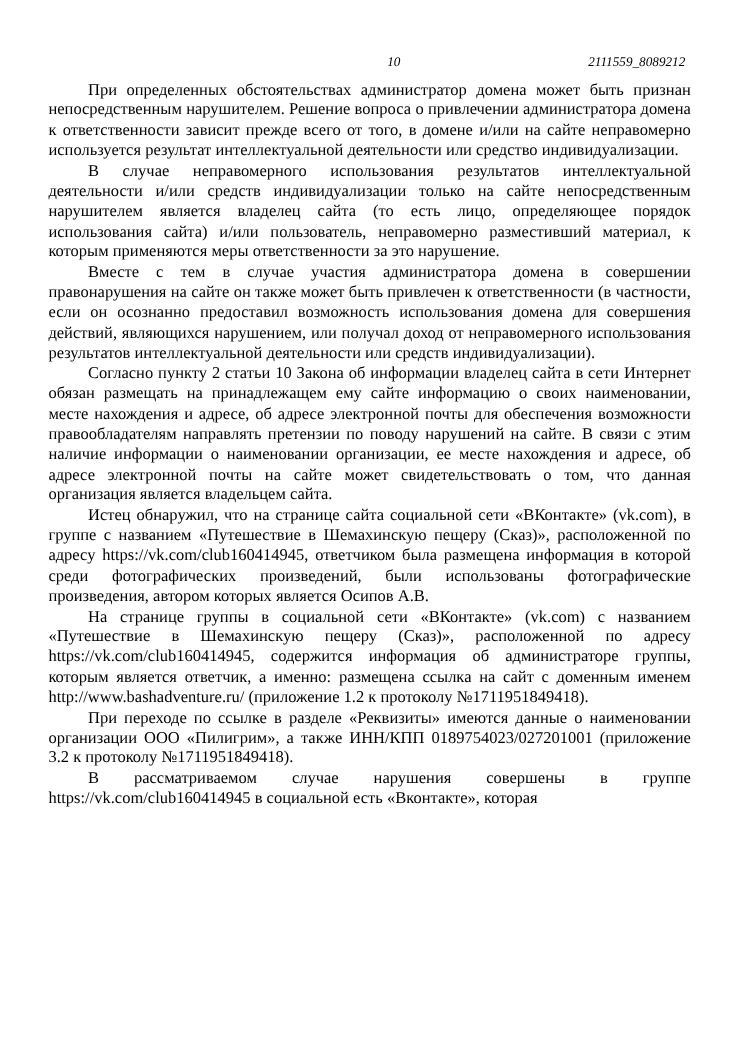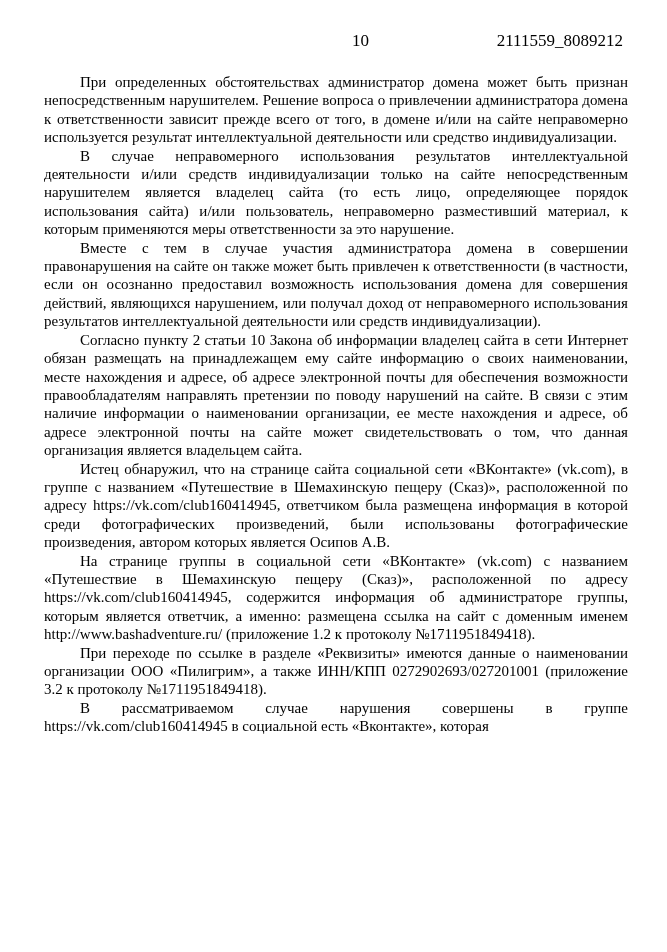--- a/index.html
+++ b/index.html
@@ -13,25 +13,26 @@
     height: 952px;
     background: #ffffff;
     color: #000000;
     font-family: "Liberation Serif", "DejaVu Serif", serif;
     font-size: 15px;
     line-height: 18.4px;
     overflow: hidden;
   }
   .page-header {
     position: absolute;
-    top: 32px;
+    top: 47px;
     left: 0;
     width: 667px;
     height: 19px;
-    font-size: 17px;
+    font-size: 12px;
+    font-style: italic;
   }
   .page-number {
     position: absolute;
     left: 352px;
     top: 0;
   }
   .doc-number {
     position: absolute;
     right: 44px;
     top: 0;
@@ -59,17 +60,17 @@
     <span class="doc-number">2111559_8089212</span>
   </div>
 
   <div class="document-body">
     <p>При определенных обстоятельствах администратор домена может быть признан непосредственным нарушителем. Решение вопроса о привлечении администратора домена к ответственности зависит прежде всего от того, в домене и/или на сайте неправомерно используется результат интеллектуальной деятельности или средство индивидуализации.</p>
     <p>В случае неправомерного использования результатов интеллектуальной деятельности и/или средств индивидуализации только на сайте непосредственным нарушителем является владелец сайта (то есть лицо, определяющее порядок использования сайта) и/или пользователь, неправомерно разместивший материал, к которым применяются меры ответственности за это нарушение.</p>
     <p>Вместе с тем в случае участия администратора домена в совершении правонарушения на сайте он также может быть привлечен к ответственности (в частности, если он осознанно предоставил возможность использования домена для совершения действий, являющихся нарушением, или получал доход от неправомерного использования результатов интеллектуальной деятельности или средств индивидуализации).</p>
     <p>Согласно пункту 2 статьи 10 Закона об информации владелец сайта в сети Интернет обязан размещать на принадлежащем ему сайте информацию о своих наименовании, месте нахождения и адресе, об адресе электронной почты для обеспечения возможности правообладателям направлять претензии по поводу нарушений на сайте. В связи с этим наличие информации о наименовании организации, ее месте нахождения и адресе, об адресе электронной почты на сайте может свидетельствовать о том, что данная организация является владельцем сайта.</p>
     <p>Истец обнаружил, что на странице сайта социальной сети «ВКонтакте» (vk.com), в группе с названием «Путешествие в Шемахинскую пещеру (Сказ)», расположенной по адресу https://vk.com/club160414945, ответчиком была размещена информация в которой среди фотографических произведений, были использованы фотографические произведения, автором которых является Осипов А.В.</p>
     <p>На странице группы в социальной сети «ВКонтакте» (vk.com) с названием «Путешествие в Шемахинскую пещеру (Сказ)», расположенной по адресу https://vk.com/club160414945, содержится информация об администраторе группы, которым является ответчик, а именно: размещена ссылка на сайт с доменным именем http://www.bashadventure.ru/ (приложение 1.2 к протоколу №1711951849418).</p>
-    <p>При переходе по ссылке в разделе «Реквизиты» имеются данные о наименовании организации ООО «Пилигрим», а также ИНН/КПП 0272902693/027201001 (приложение 3.2 к протоколу №1711951849418).</p>
+    <p>При переходе по ссылке в разделе «Реквизиты» имеются данные о наименовании организации ООО «Пилигрим», а также ИНН/КПП 0189754023/027201001 (приложение 3.2 к протоколу №1711951849418).</p>
     <p>В рассматриваемом случае нарушения совершены в группе https://vk.com/club160414945 в социальной есть «Вконтакте», которая</p>
   </div>
 
 </div>
 
 </body></html>

